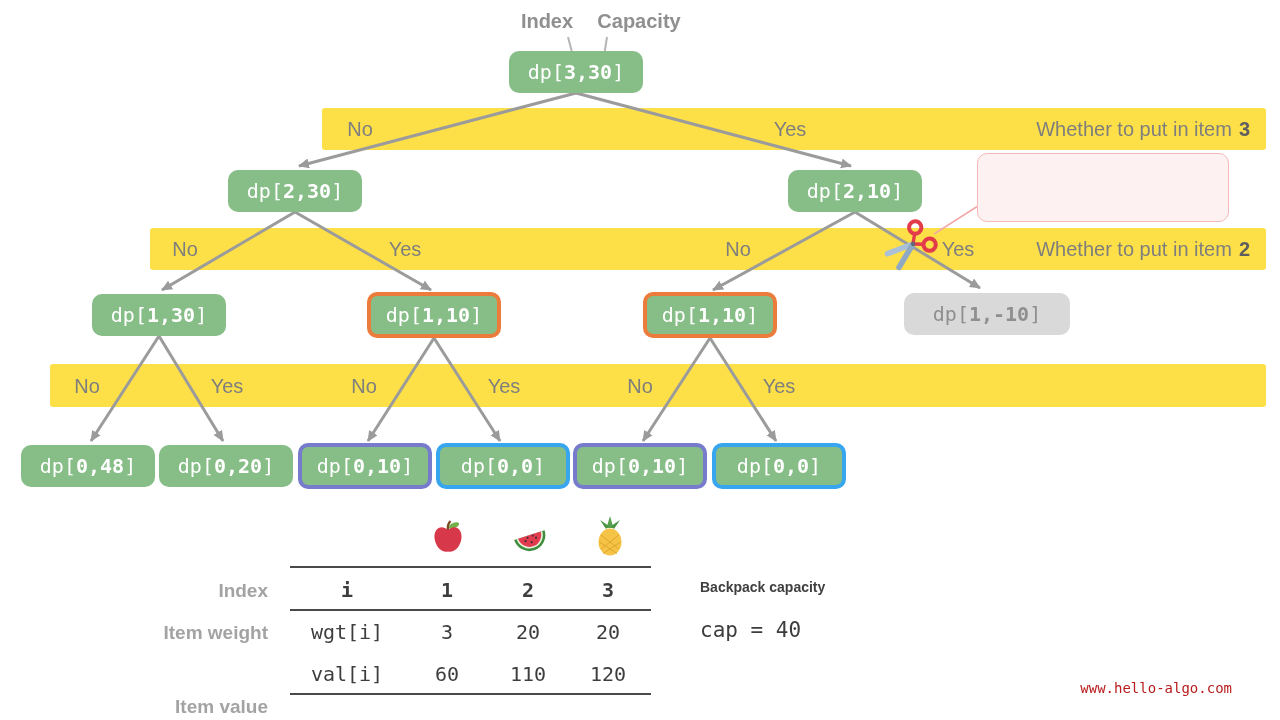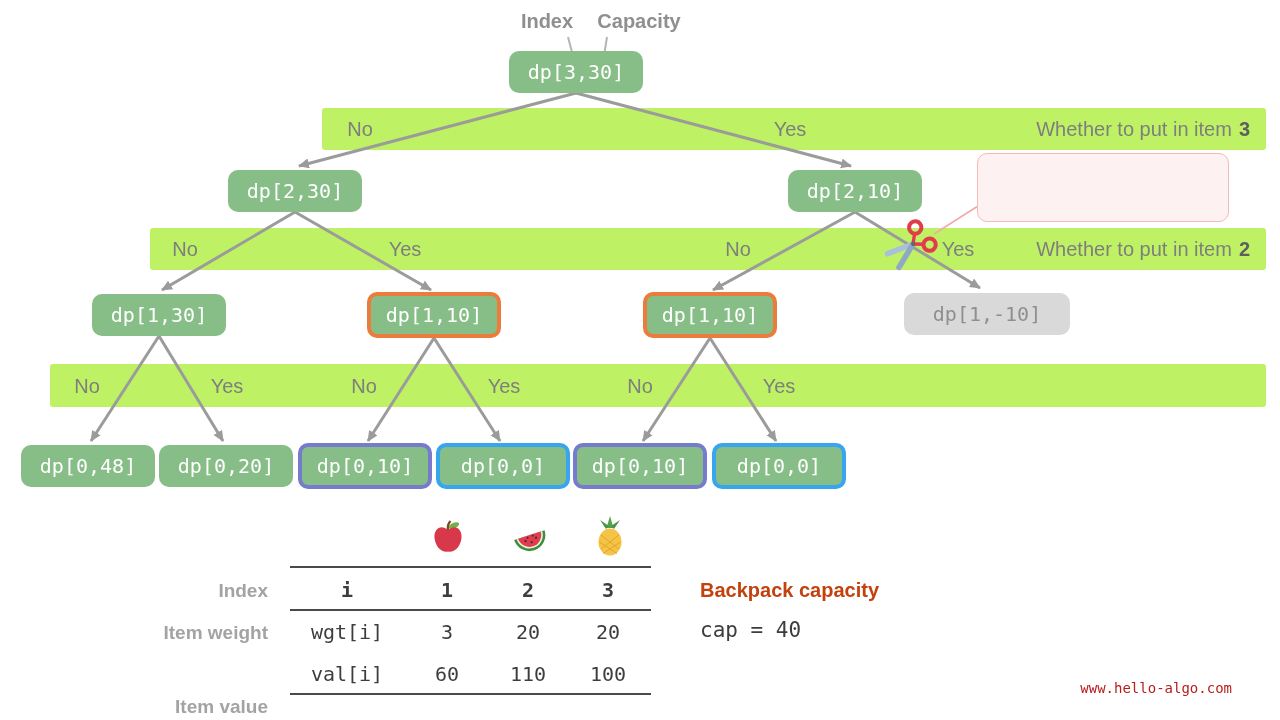--- a/index.html
+++ b/index.html
@@ -2,33 +2,33 @@
 <html><head>
 <meta charset="utf-8">
 <style>
   html,body{margin:0;padding:0;}
   body{width:1280px;height:720px;position:relative;background:#ffffff;
        font-family:"Liberation Sans",sans-serif;overflow:hidden;}
   .layer{position:absolute;left:0;top:0;width:1280px;height:720px;}
   svg.layer{z-index:2;pointer-events:none;}
 
   
-  .band{position:absolute;background:#bef264;border-radius:3px;z-index:1;}
+  .band{position:absolute;background:#fde047;border-radius:3px;z-index:1;}
   .band-label{position:absolute;top:50%;transform:translate(-50%,-50%);
               font-size:20px;color:#7e7e7e;white-space:nowrap;}
   .band-q{position:absolute;right:16px;top:50%;transform:translateY(-50%);
           font-size:20px;color:#7e7e7e;white-space:nowrap;}
   .band-q .item-num{font-weight:bold;color:#5f5f5f;margin-left:7px;}
 
   
   .node{position:absolute;height:42px;border-radius:10px;background:#87bd87;
         color:#ffffff;display:flex;align-items:center;justify-content:center;
         font-family:"DejaVu Sans Mono",monospace;font-size:20px;z-index:3;
         box-sizing:border-box;white-space:nowrap;}
-  .node .args{font-weight:normal;}
+  .node .args{font-weight:bold;}
   .node.gray{background:#d9d9d9;color:#8f8f8f;}
   .node.b-orange{border:4px solid #ec7c3c;}
   .node.b-purple{border:4px solid #767ccb;}
   .node.b-blue{border:4px solid #38a5ef;}
 
   
   .toplabel{position:absolute;transform:translateX(-50%);font-weight:bold;
             font-size:20px;color:#8f8f8f;z-index:3;white-space:nowrap;}
 
   
@@ -41,21 +41,21 @@
 
   
   .tline{position:absolute;height:2px;background:#4a4a4a;z-index:1;}
   .cell{position:absolute;transform:translateX(-50%);font-family:"DejaVu Sans Mono",monospace;
         font-size:20px;color:#3d3d3d;z-index:3;white-space:nowrap;}
   .cell.bold{font-weight:bold;}
   .rowlabel{position:absolute;right:1012px;font-weight:bold;font-size:19px;
             color:#a3a3a3;z-index:3;white-space:nowrap;}
   .fruit{position:absolute;z-index:3;}
 
-  .cap-label{position:absolute;left:700px;top:579px;font-weight:bold;font-size:20px;color:#c2410c;}
+  .cap-label{position:absolute;left:700px;top:579px;font-weight:bold;font-size:14px;color:#404040;}
   .cap-value{position:absolute;left:700px;top:618px;font-family:"DejaVu Sans Mono",monospace;
              font-size:21px;color:#3d3d3d;}
   .watermark{position:absolute;right:48px;top:680px;font-family:"DejaVu Sans Mono",monospace;
              font-size:14px;color:#b91c1c;}
 </style>
 </head>
 <body>
 
 <div class="band" style="left:322px;top:108px;width:944px;height:42px">
   <span class="band-label" style="left:38px">No</span>
@@ -234,18 +234,18 @@
 <span class="cell bold" style="left:608px;top:578px">3</span>
 
 <span class="cell" style="left:347px;top:620px">wgt[i]</span>
 <span class="cell" style="left:447px;top:620px">3</span>
 <span class="cell" style="left:528px;top:620px">20</span>
 <span class="cell" style="left:608px;top:620px">20</span>
 
 <span class="cell" style="left:347px;top:662px">val[i]</span>
 <span class="cell" style="left:447px;top:662px">60</span>
 <span class="cell" style="left:528px;top:662px">110</span>
-<span class="cell" style="left:608px;top:662px">100</span>
+<span class="cell" style="left:608px;top:662px">120</span>
 
 <span class="cap-label">Backpack capacity</span>
 <span class="cap-value">cap = 40</span>
 
 <span class="watermark">www.hello-algo.com</span>
 
 </body></html>

